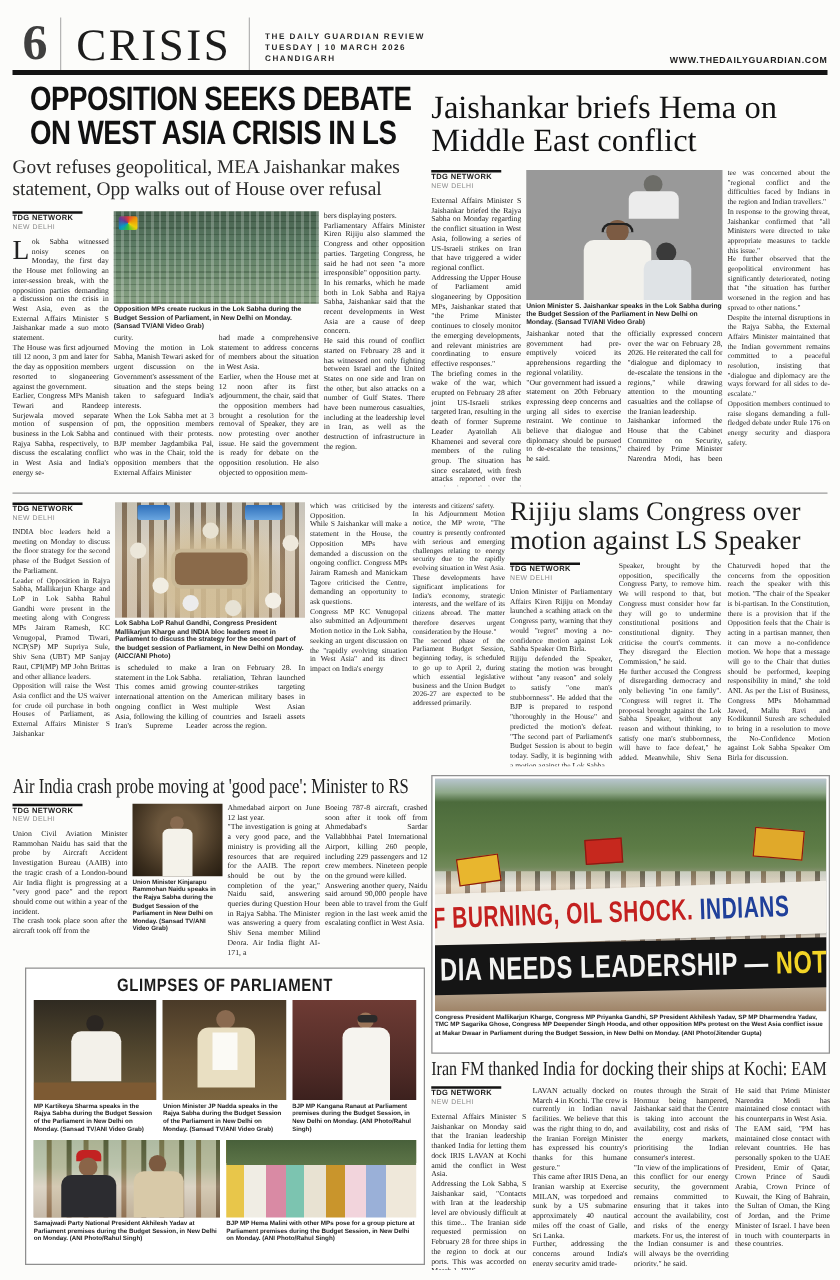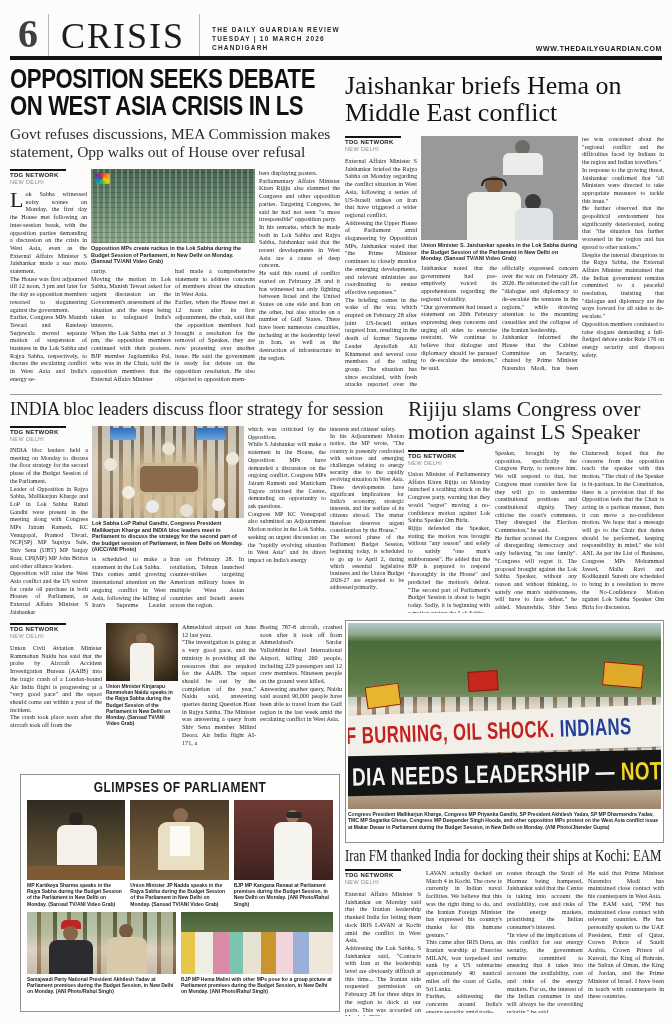--- a/index.html
+++ b/index.html
@@ -134,24 +134,24 @@
     <div class="m-bar"></div>
     <div class="m-info">
       <div>THE DAILY GUARDIAN REVIEW</div>
       <div>TUESDAY | 10 MARCH 2026</div>
       <div>CHANDIGARH</div>
     </div>
     <div class="m-site">WWW.THEDAILYGUARDIAN.COM</div>
   </div>
 
   <div class="lead">
-    <div style="overflow:hidden;height:56px;">
+    <div style="overflow:hidden;height:56px;margin-left:14px;">
         <div class="lead-hl">OPPOSITION SEEKS DEBATE ON WEST ASIA CRISIS IN LS</div>
       </div>
-    <div class="lead-sub">Govt refuses discussions, MEA Commission makes statement, Opp walks out of House over refusal</div>
+    <div class="lead-sub">Govt refuses geopolitical, MEA Jaishankar makes statement, Opp walks out of House over refusal</div>
     <div class="cols lead-cols">
       <div class="lc1">
         <div class="byline">TDG NETWORK</div>
         <div class="dateline">NEW DELHI</div>
         <div class="body dropcap" style="height:196px;">Lok Sabha witnessed noisy scenes on Monday, the first day the House met following an inter-session break, with the opposition parties demanding a discussion on the crisis in West Asia, even as the External Affairs Minister S Jaishankar made a suo moto statement.
 The House was first adjourned till 12 noon, 3 pm and later for the day as opposition members resorted to sloganeering against the government.
 Earlier, Congress MPs Manish Tewari and Randeep Surjewala moved separate motion of suspension of business in the Lok Sabha and Rajya Sabha, respectively, to discuss the escalating conflict in West Asia and India's energy se-</div>
       </div>
       <div class="lmid">
         <div class="photo" style="width:164px;height:74px;
@@ -217,21 +217,20 @@
 He further observed that the geopolitical environment has significantly deteriorated, noting that "the situation has further worsened in the region and has spread to other nations."
 Despite the internal disruptions in the Rajya Sabha, the External Affairs Minister maintained that the Indian government remains committed to a peaceful resolution, insisting that "dialogue and diplomacy are the ways forward for all sides to de-escalate."
 Opposition members continued to raise slogans demanding a full-fledged debate under Rule 176 on energy security and diaspora safety.</div>
       </div>
     </div>
   </div>
 
   <div class="hrule" style="top:394px;"></div>
 
   <div class="india">
-    <div class="india-hl"><span class="fit" style="font:inherit;transform:scale(.93,1);">INDIA bloc leaders discuss  floor strategy for session</span></div>
     <div class="cols india-cols">
       <div class="ic1">
         <div class="byline">TDG NETWORK</div>
         <div class="dateline">NEW DELHI</div>
         <div class="body" style="height:168px;font-size:6px;">INDIA bloc leaders held a meeting on Monday to discuss the floor strategy for the second phase of the Budget Session of the Parliament.
 Leader of Opposition in Rajya Sabha, Mallikarjun Kharge and LoP in Lok Sabha Rahul Gandhi were present in the meeting along with Congress MPs Jairam Ramesh, KC Venugopal, Pramod Tiwari, NCP(SP) MP Supriya Sule, Shiv Sena (UBT) MP Sanjay Raut, CPI(MP) MP John Brittas and other alliance leaders.
 Opposition will raise the West Asia conflict and the US waiver for crude oil purchase in both Houses of Parliament, as External Affairs Minister S Jaishankar</div>
       </div>
       <div class="imid">
         <div class="photo" style="width:152px;height:92px;
@@ -278,20 +277,21 @@
           <div class="body" style="height:160px;font-size:6px;">Speaker, brought by the opposition, specifically the Congress Party, to remove him. We will respond to that, but Congress must consider how far they will go to undermine constitutional positions and constitutional dignity. They criticise the court's comments. They disregard the Election Commission," he said.
 He further accused the Congress of disregarding democracy and only believing "in one family". "Congress will regret it. The proposal brought against the Lok Sabha Speaker, without any reason and without thinking, to satisfy one man's stubbornness, will have to face defeat," he added. Meanwhile, Shiv Sena (UBT) MP Priyanka</div>
         </div>
       <div class="col">
           <div class="body" style="height:160px;font-size:6px;">Chaturvedi hoped that the concerns from the opposition reach the speaker with this motion. "The chair of the Speaker is bi-partisan. In the Constitution, there is a provision that if the Opposition feels that the Chair is acting in a partisan manner, then it can move a no-confidence motion. We hope that a message will go to the Chair that duties should be performed, keeping responsibility in mind," she told ANI. As per the List of Business, Congress MPs Mohammad Jawed, Mallu Ravi and Kodikunnil Suresh are scheduled to bring in a resolution to move the No-Confidence Motion against Lok Sabha Speaker Om Birla for discussion.</div>
         </div>
     </div>
   </div>
 
   <div class="air">
+    <div class="air-hl"><span class="fit">Air India crash probe moving at 'good pace': Minister to RS</span></div>
     <div class="cols air-cols">
       <div class="ac1">
         <div class="byline">TDG NETWORK</div>
         <div class="dateline">NEW DELHI</div>
         <div class="body" style="height:104px;">Union Civil Aviation Minister Rammohan Naidu has said that the probe by Aircraft Accident Investigation Bureau (AAIB) into the tragic crash of a London-bound Air India flight is progressing at a "very good pace" and the report should come out within a year of the incident.
 The crash took place soon after the aircraft took off from the</div>
       </div>
       <div class="ac2">
         <div class="photo" style="width:72px;height:58px;
              background:radial-gradient(circle at 50% 35%, #6b563c 0 30%, #3a2d1d 75%, #241b10 100%);">

